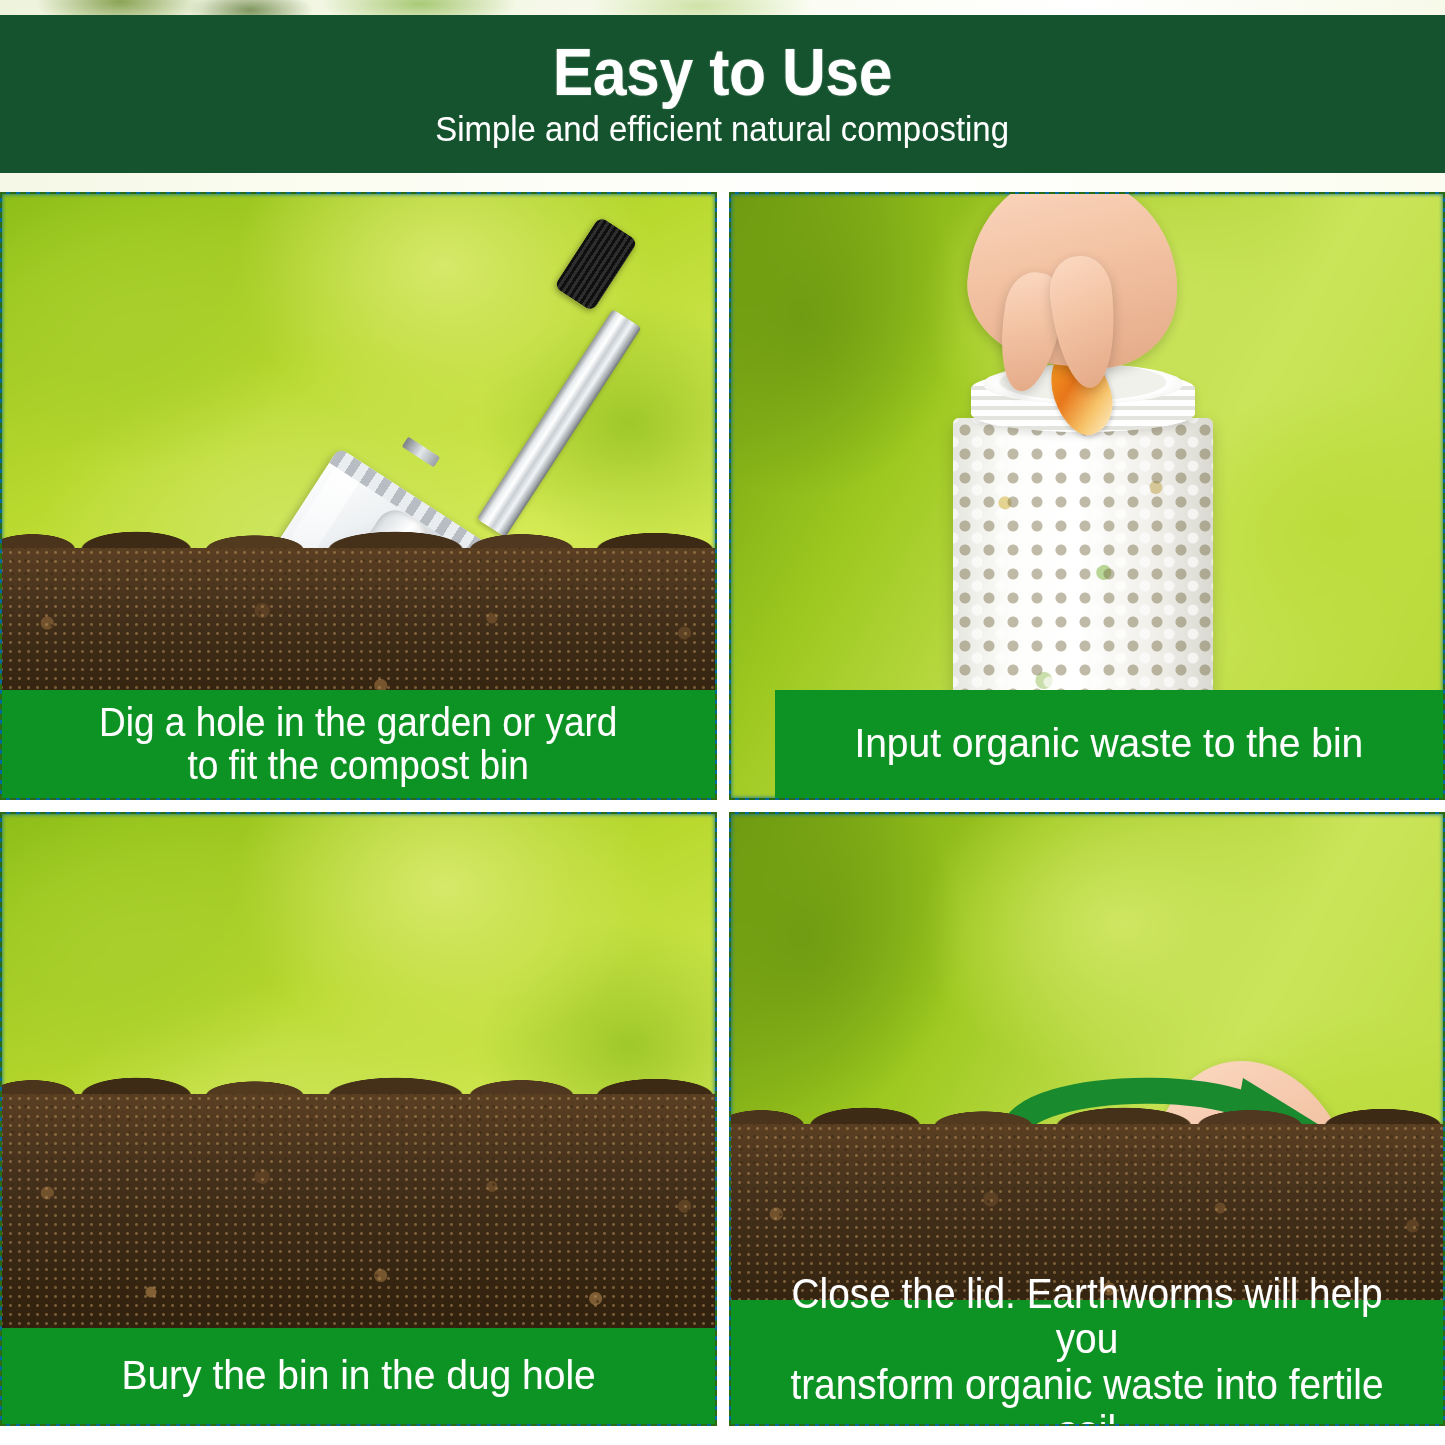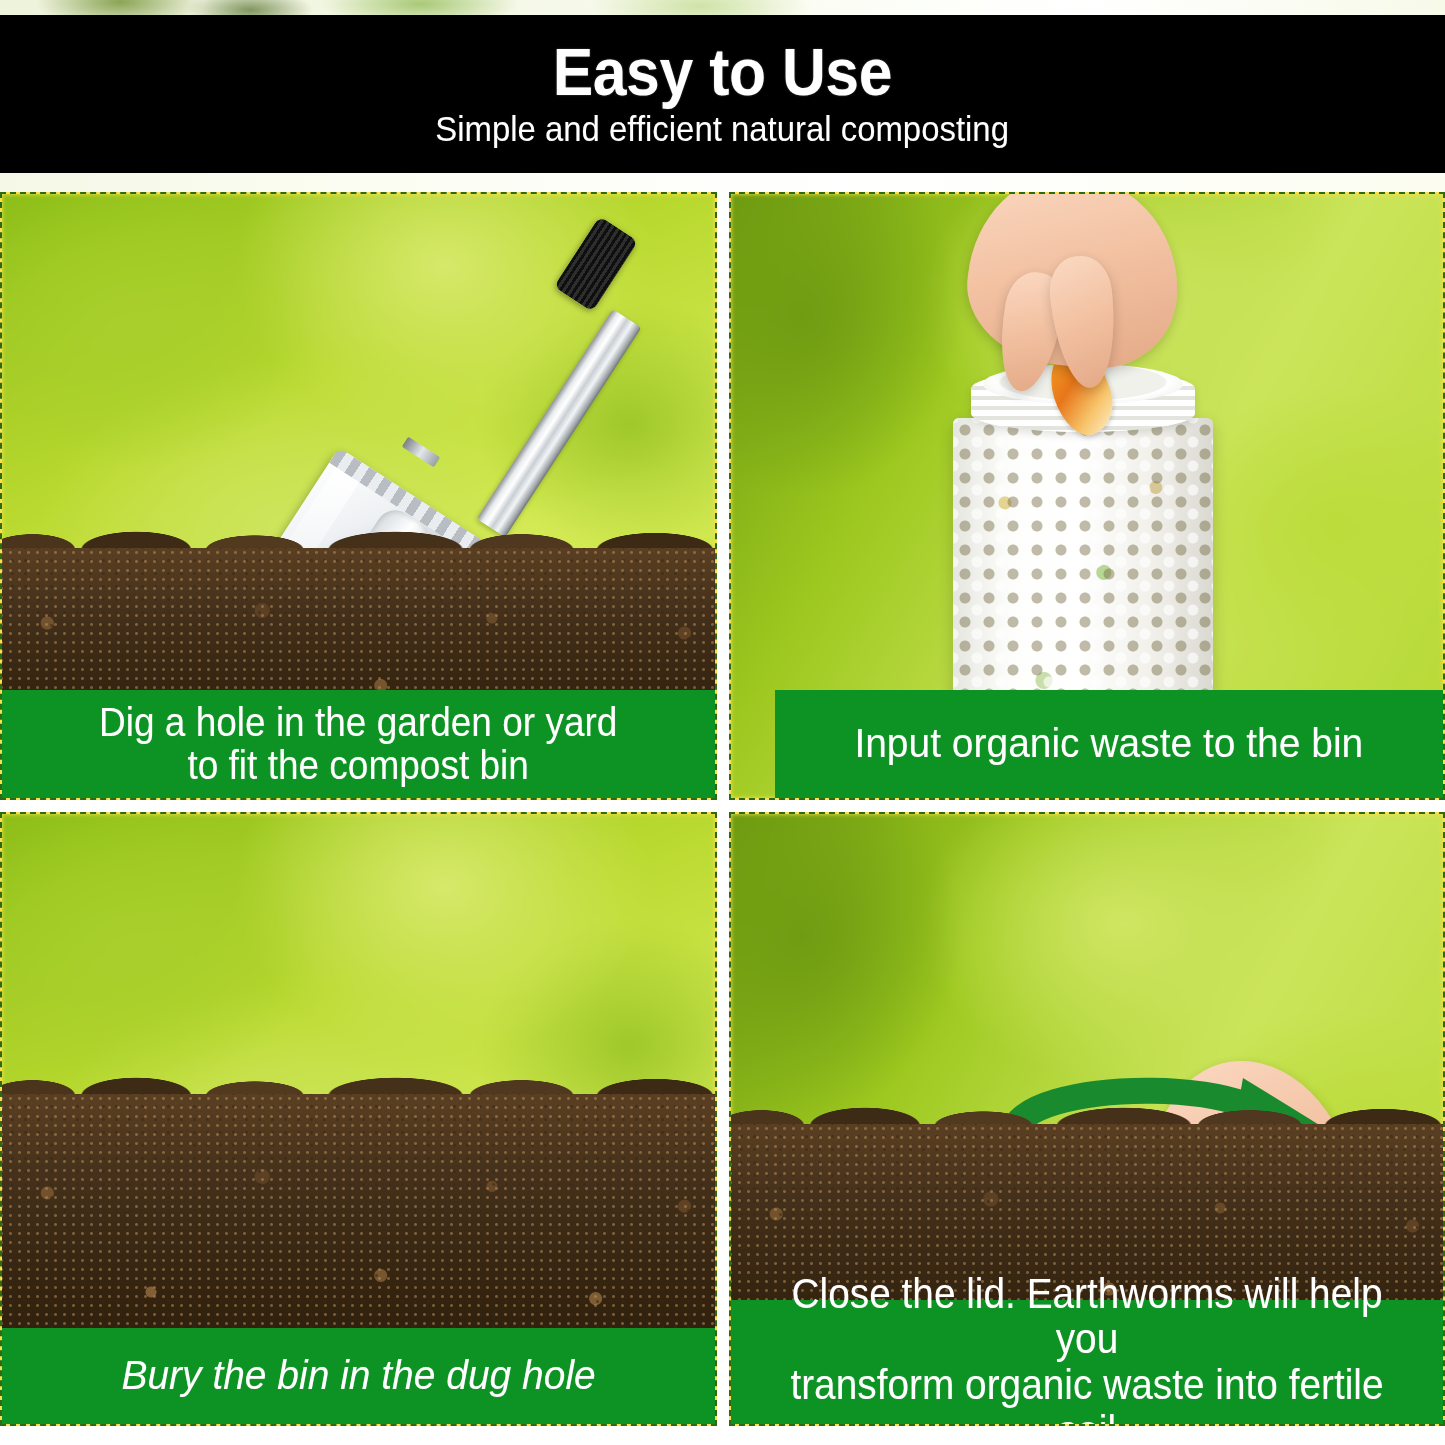--- a/index.html
+++ b/index.html
@@ -19,21 +19,21 @@
       radial-gradient(ellipse 120px 40px at 120px 2px, rgba(120,150,60,.85), rgba(120,150,60,0) 70%),
       radial-gradient(ellipse 90px 30px at 250px 10px, rgba(80,110,40,.7), rgba(80,110,40,0) 70%),
       radial-gradient(ellipse 140px 35px at 420px 4px, rgba(150,190,90,.8), rgba(150,190,90,0) 70%),
       radial-gradient(ellipse 160px 40px at 700px 6px, rgba(180,210,120,.6), rgba(180,210,120,0) 70%),
       linear-gradient(90deg,#eef3dc 0%,#f3f7e4 30%,#fbfdf3 55%,#ffffff 75%,#f7fae9 100%);
   }
 
   
   #header-banner{
     position:absolute;left:0;top:15px;width:1445px;height:158px;
-    background:#000000;
+    background:#14532d;
     display:flex;flex-direction:column;align-items:center;justify-content:center;
     box-sizing:border-box;
     padding-bottom:4px;
   }
   #header-title{
     color:#ffffff;
     font-size:66px;
     font-weight:bold;
     letter-spacing:-0.5px;
     line-height:1.0;
@@ -59,25 +59,25 @@
 
   
   #panel-grid{
     position:absolute;left:0;top:192px;width:1445px;height:1234px;
   }
   .panel{
     position:absolute;
     border:2px dashed #2c6b12;
     box-sizing:border-box;
     overflow:hidden;
-    background:#fde047;
+    background:#0369a1;
   }
   #panel-1{left:0;   top:0;   width:717px; height:608px;}
   #panel-2{left:729px;top:0;  width:716px; height:608px;}
-  #panel-3{left:0;   top:620px;width:717px;height:614px;font-style:italic;}
+  #panel-3{left:0;   top:620px;width:717px;height:614px;}
   #panel-4{left:729px;top:620px;width:716px;height:614px;}
 
   .photo{position:absolute;left:0;top:0;right:0;bottom:0;overflow:hidden;}
 
   
   .bokeh{
     position:absolute;inset:0;
     background:
       radial-gradient(ellipse 260px 200px at 18% 22%, #a8cf2c 0%, rgba(168,207,44,0) 72%),
       radial-gradient(ellipse 300px 240px at 62% 12%, #d7e96a 0%, rgba(215,233,106,0) 70%),

